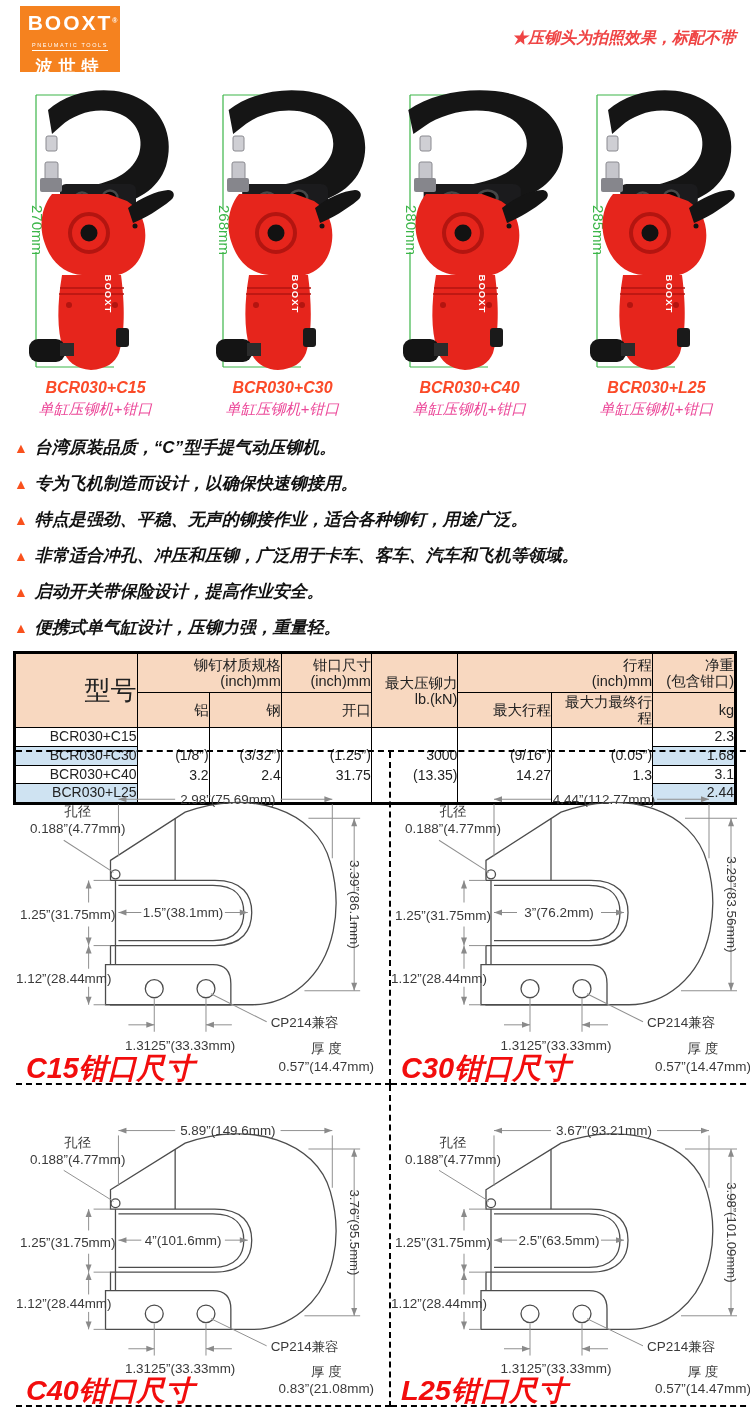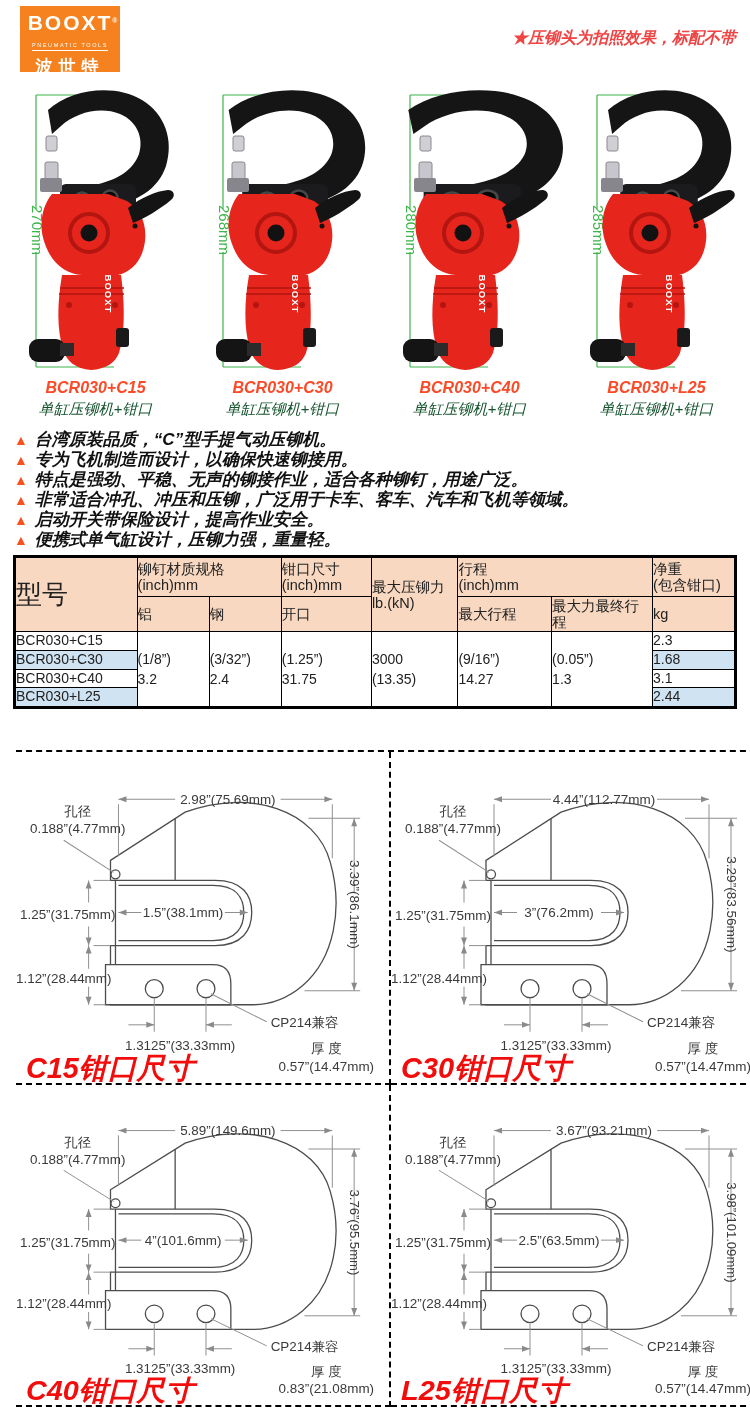--- a/index.html
+++ b/index.html
@@ -16,32 +16,32 @@
   .logo .sub { font-size:5.5px; letter-spacing:1.6px; border-bottom:1px solid #fff; display:inline-block; padding-bottom:2px; margin-top:1px;}
   .logo .cn { font-size:17px; font-weight:bold; letter-spacing:6px; margin-top:4px; }
   .note { position:absolute; right:14px; top:28px; color:#ef4444; font-size:16px;
           font-style:italic; font-weight:600; }
 
   
   .products { display:flex; padding:0 2px; }
   .product { width:187px; text-align:center; }
   .tool-svg { width:187px; height:300px; display:block; }
   .p-model { color:#fb4a28; font-size:16px; font-weight:bold; font-style:italic; line-height:20px; }
-  .p-desc  { color:#14532d; font-size:15px; font-style:italic; line-height:22px; }
+  .p-desc  { color:#ec4899; font-size:15px; font-style:italic; line-height:22px; }
 
   
   .features { margin:10px 0 0 14px; }
-  .feature { font-size:17px; font-style:italic; font-weight:600; line-height:19px; color:#111;
+  .feature { font-size:17px; font-style:italic; font-weight:600; line-height:36px; color:#111;
              white-space:nowrap; }
   .feature .tri { color:#f9511d; font-style:normal; font-size:14px; margin-right:7px; }
 
   
   .spec-wrap { padding:5px 13px 0 13px; }
   table { border-collapse:collapse; width:100%; border:3px solid #000; table-layout:fixed; }
-  td { border:1.6px solid #000; text-align:left; vertical-align:middle; font-size:14px;
+  td { border:1.6px solid #000; text-align:right; vertical-align:middle; font-size:14px;
        line-height:1.12; padding:1px 0; }
   .hd { background:#f8d8c0; font-size:14.5px; }
   .hd.big { font-size:26px; }
   thead tr:first-child { height:40px; }
   thead tr:last-child { height:22px; }
   tbody tr { height:18.5px; }
   td.alt { background:#cfe3f2; }
   .mc div { line-height:20px; }
 
   

